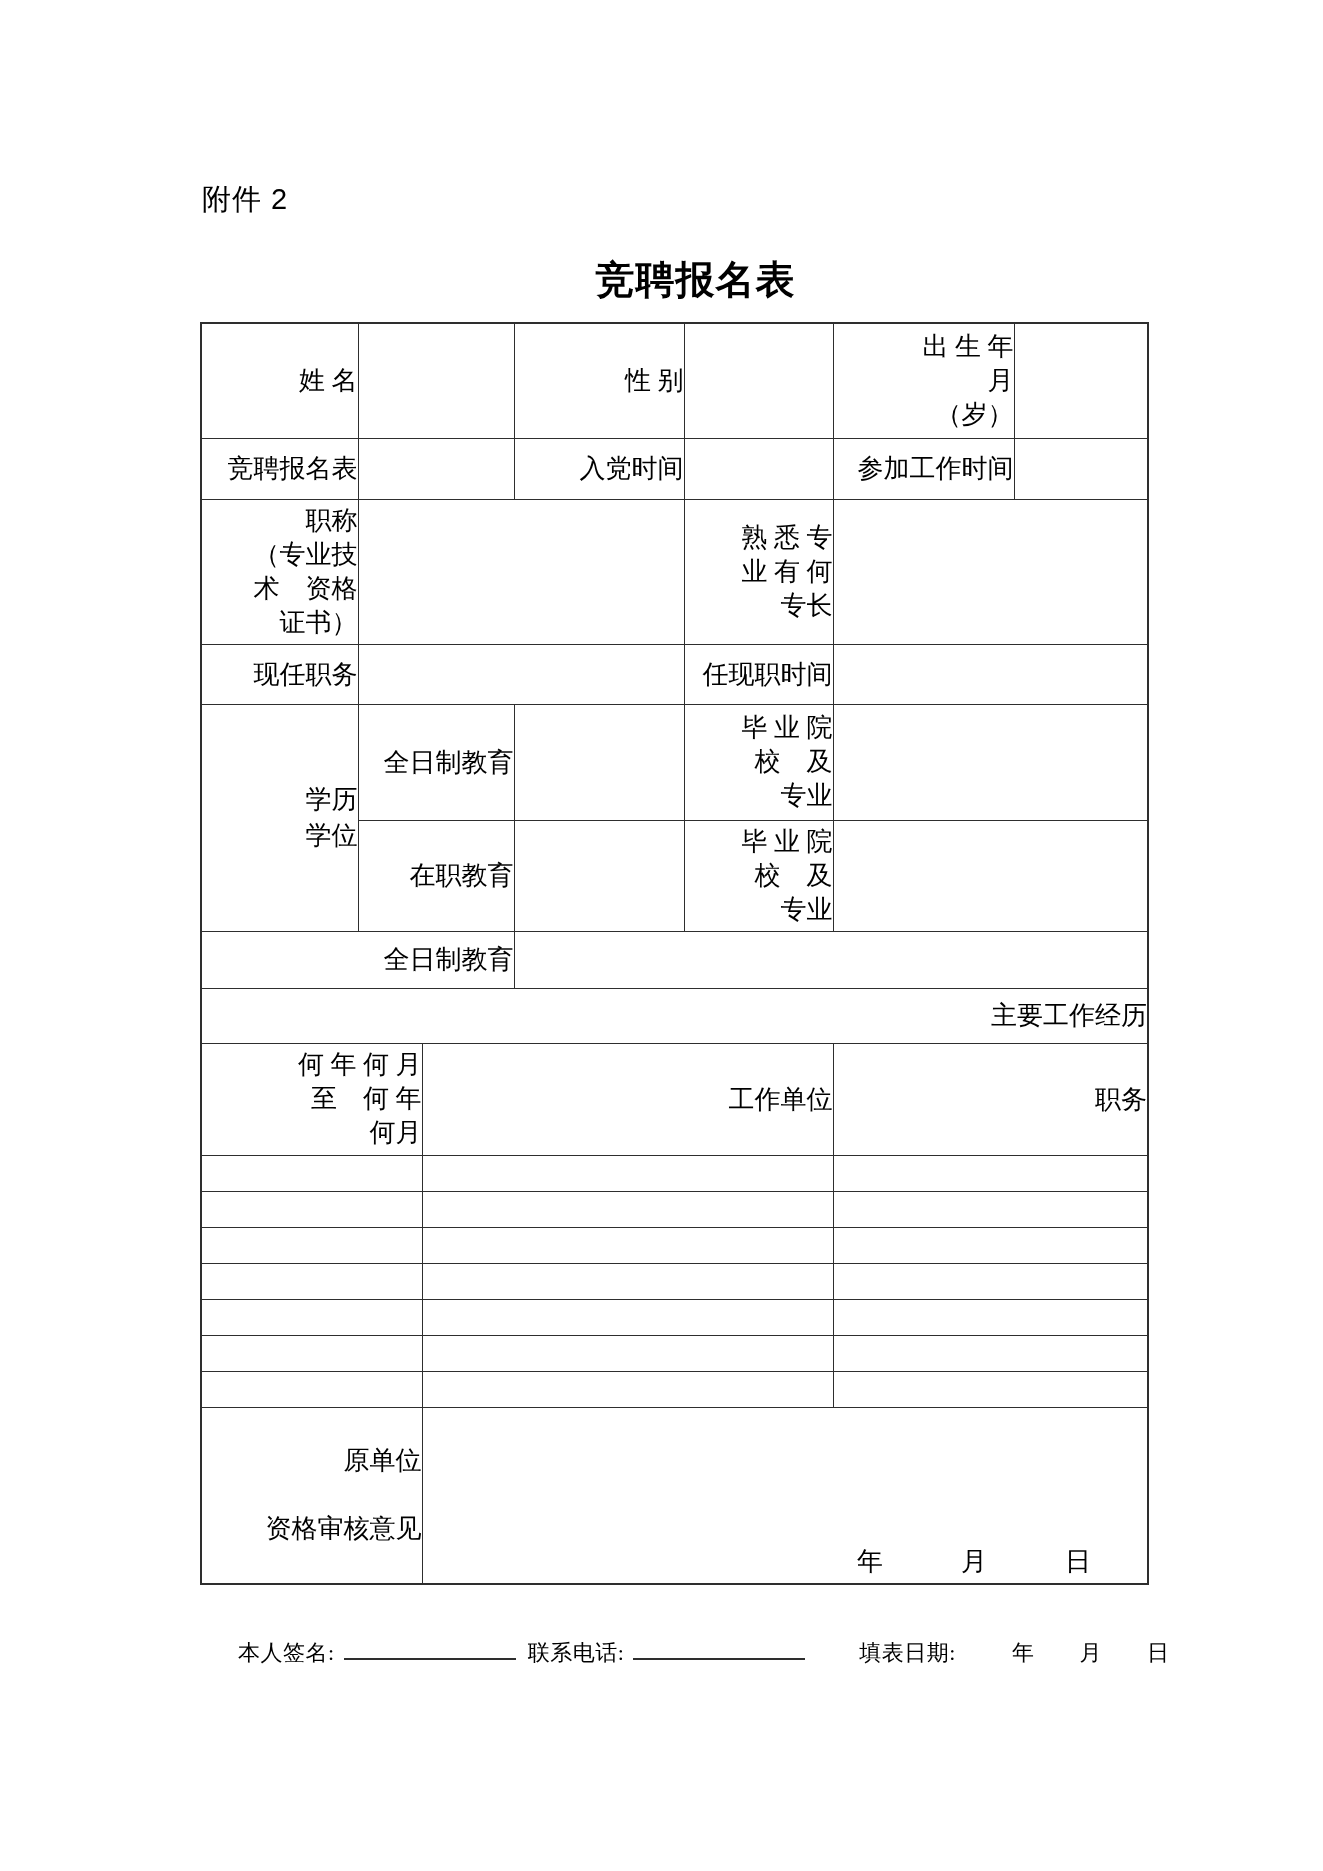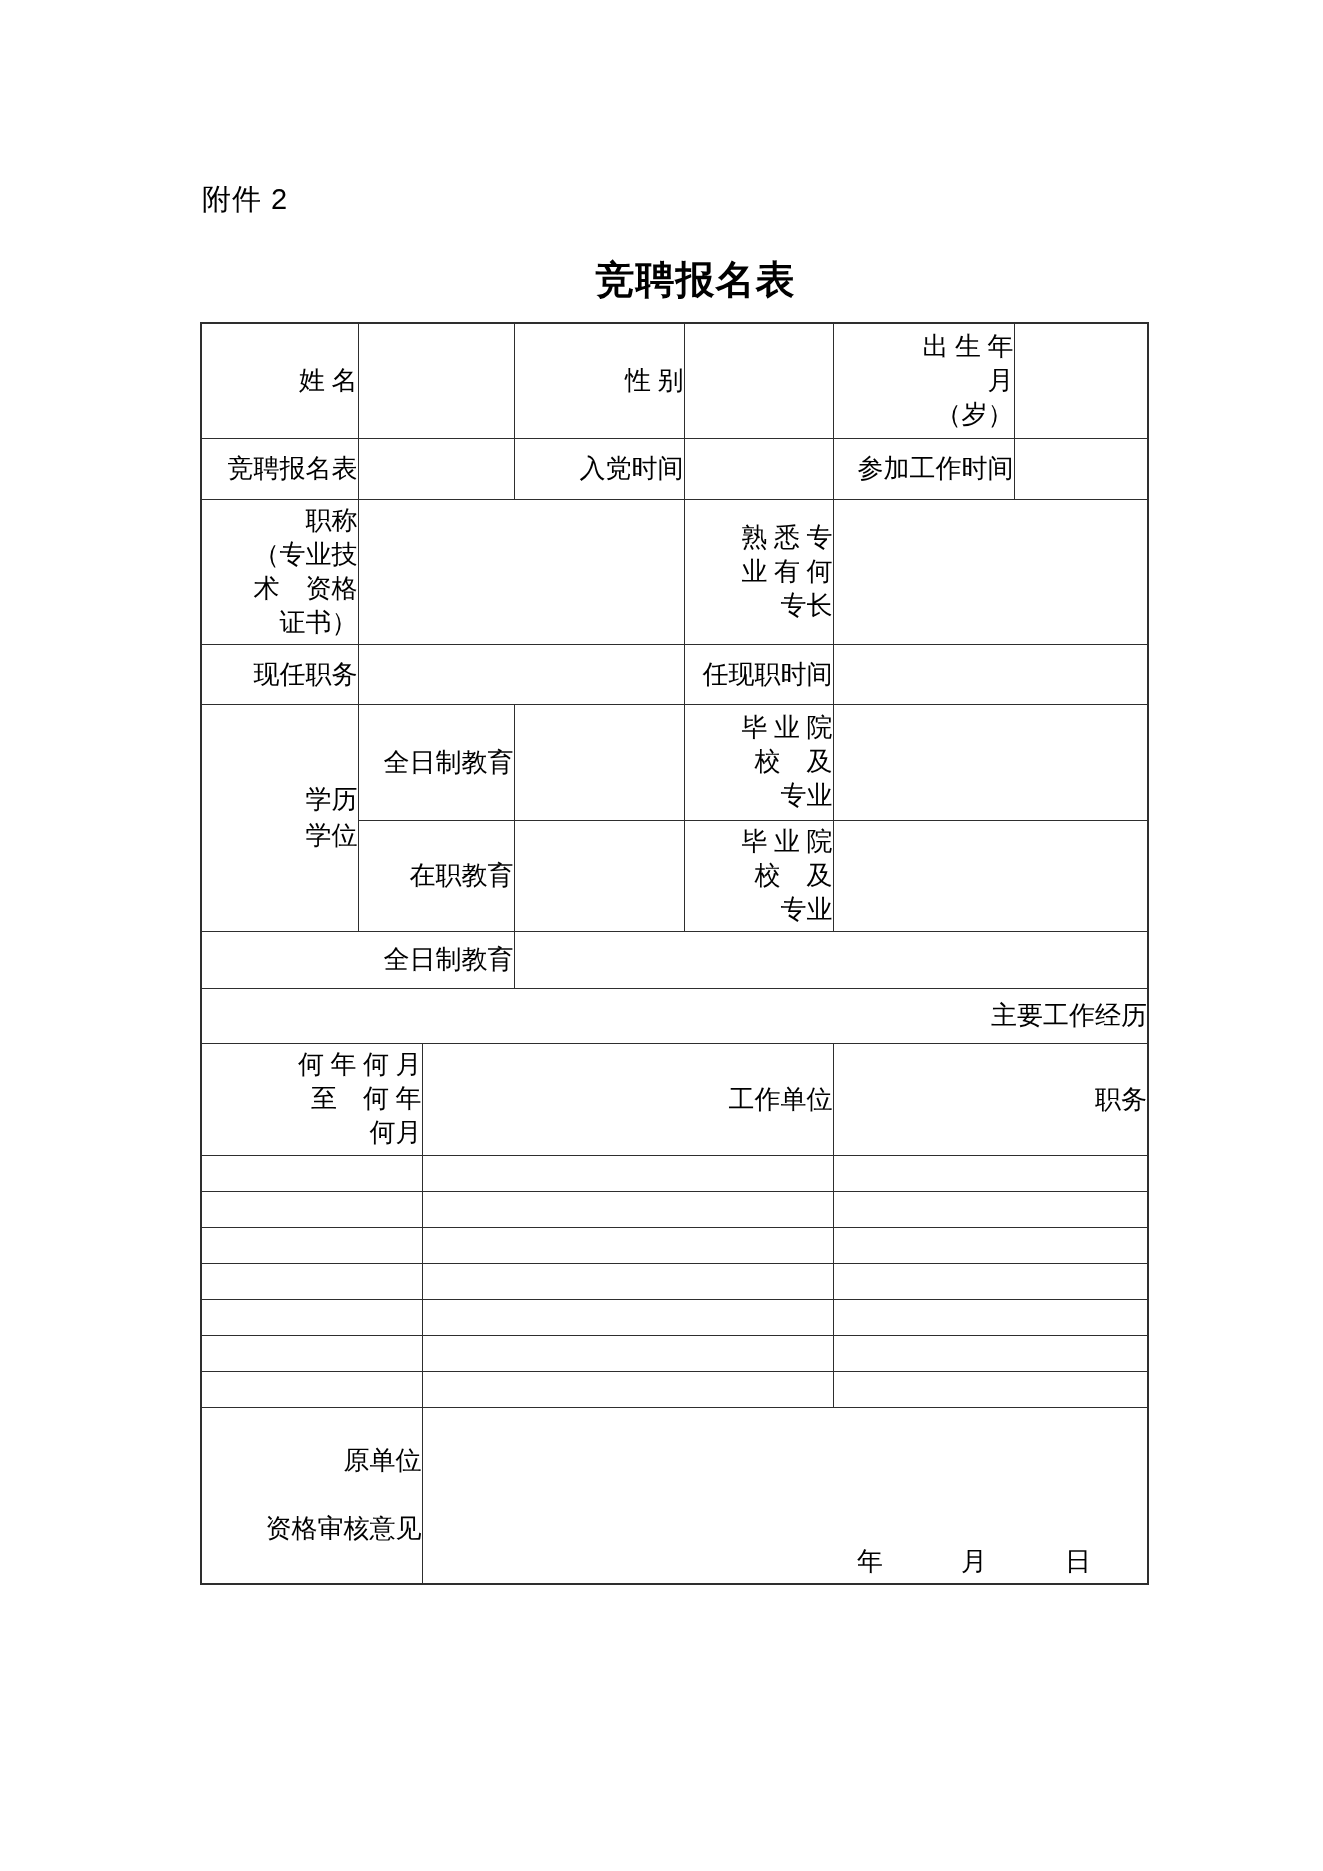--- a/index.html
+++ b/index.html
@@ -259,14 +259,17 @@
       <td colspan="2" class="cell-review-label pre">原单位
 
 资格审核意见</td>
       <td colspan="5" class="cell-review-content">
         <span class="review-date">年　　　月　　　日</span>
       </td>
     </tr>
   </tbody>
     </table>
 
+  <div class="footer-line">
+    <span>本人签名:</span><span class="sig-underline"></span><span class="gap-mid">联系电话:</span><span class="sig-underline"></span><span class="gap-date">填表日期:</span><span class="gap-ymd">年　　月　　日</span>
+  </div>
 
 </div>
 
 </body></html>

